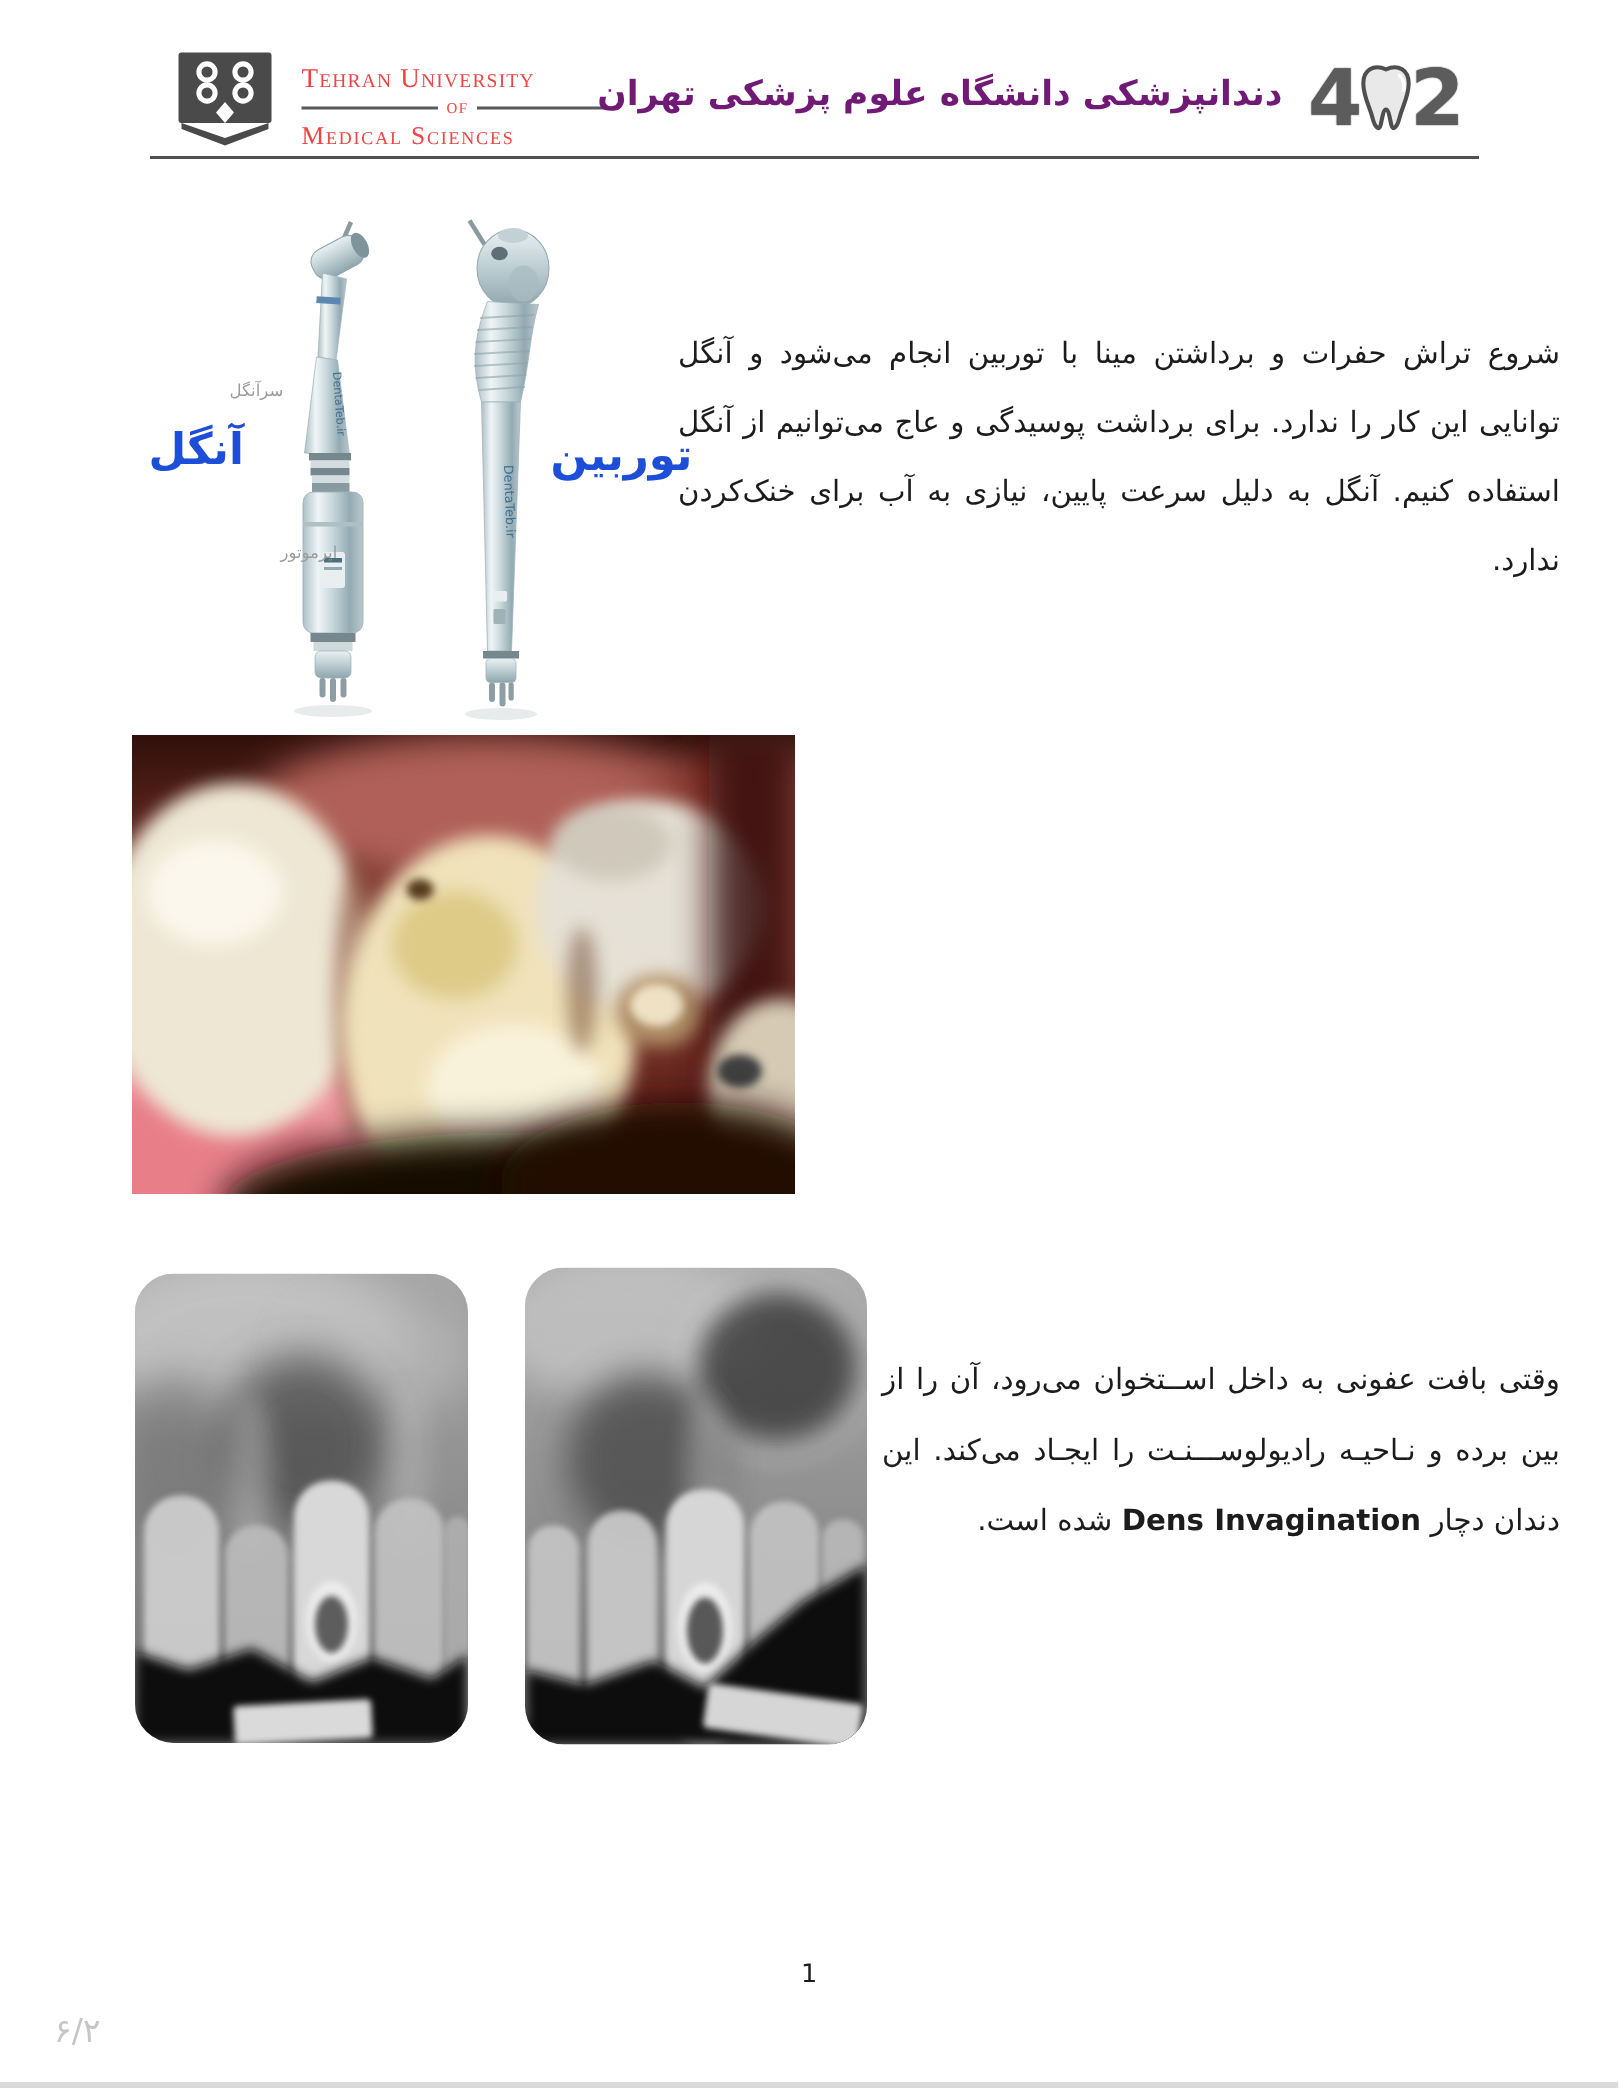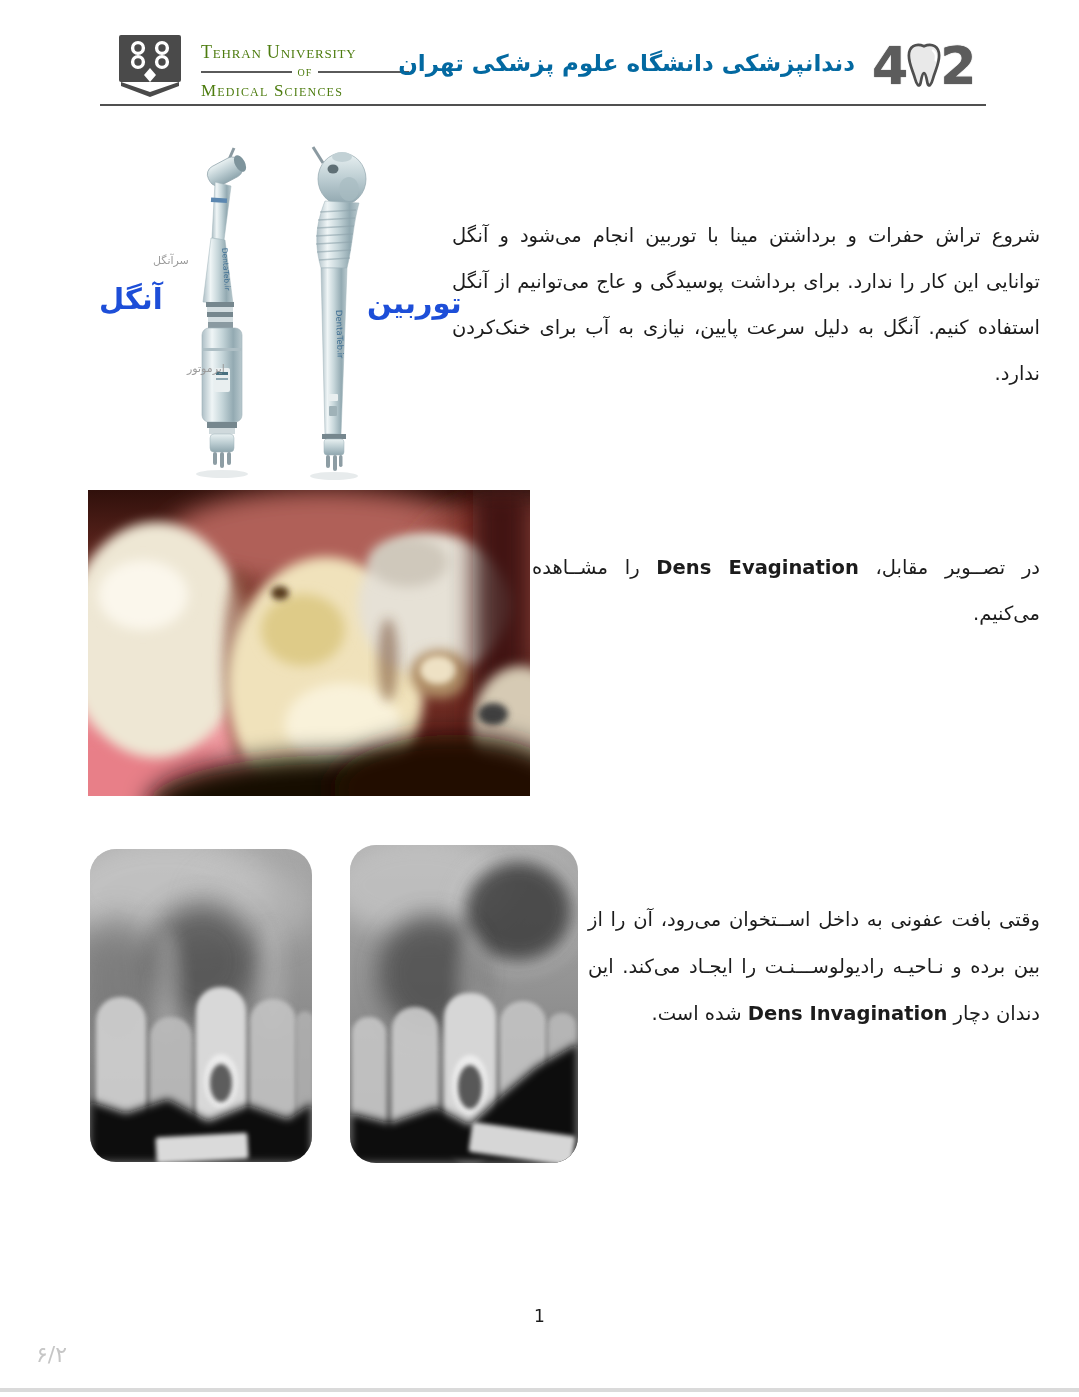--- a/index.html
+++ b/index.html
@@ -2,29 +2,29 @@
 <html><head>
 <meta charset="utf-8">
 <style>
   html,body{margin:0;padding:0;background:#ffffff;}
   .page{position:relative;width:1079px;height:1397px;background:#ffffff;overflow:hidden;
         font-family:"DejaVu Sans",sans-serif;}
 
   
   .header-rule{position:absolute;left:100px;top:104px;width:886px;height:2px;background:#505050;}
   .emblem{position:absolute;left:111px;top:34px;width:78px;height:66px;}
-  .univ{position:absolute;left:201px;top:42px;width:208px;color:#4d7c0f;
+  .univ{position:absolute;left:201px;top:42px;width:208px;color:#ef4444;
         font-family:"Liberation Serif",serif;font-variant:small-caps;}
   .univ .l1{font-size:18px;letter-spacing:.8px;white-space:nowrap;}
   .univ .ofrow{display:flex;align-items:center;gap:6px;margin:1px 0;}
   .univ .ofrow .rule{flex:1;height:2px;background:#5a5a5a;}
   .univ .ofrow .of{font-size:14px;letter-spacing:1px;}
   .univ .l2{font-size:17px;letter-spacing:1.2px;white-space:nowrap;}
   .fa-title{position:absolute;right:224px;top:50px;width:360px;direction:rtl;text-align:left;
-            font-size:23px;font-weight:bold;color:#0369a1;white-space:nowrap;}
+            font-size:23px;font-weight:bold;color:#701a75;white-space:nowrap;}
   .badge402{position:absolute;left:872px;top:34px;height:64px;display:flex;align-items:center;}
   .badge402 .digit{font-size:52px;font-weight:800;color:#5c5c5c;line-height:60px;
                    text-shadow:0 0 1px #444;}
   .badge402 svg{margin:0 -3px;}
 
   
   .fig-hand{position:absolute;left:95px;top:142px;width:350px;height:340px;}
   .fig-hand .big-label{position:absolute;font-weight:bold;color:#1d4ed8;font-size:29px;direction:rtl;}
   .fig-hand .small-label{position:absolute;color:#9b9b9b;font-size:11px;font-weight:normal;direction:rtl;}
   .lbl-angle{left:4px;top:140px;}
@@ -212,21 +212,20 @@
       <ellipse cx="352" cy="184" rx="30" ry="24" fill="#b19068" filter="url(#pb6)"></ellipse>
       <ellipse cx="350" cy="180" rx="18" ry="14" fill="#eee1c4" filter="url(#pb3)"></ellipse>
       <rect x="385" y="0" width="57" height="306" fill="#35110a" opacity="0.85" filter="url(#pb12)"></rect>
       <ellipse cx="432" cy="238" rx="48" ry="62" fill="#d6cab4" filter="url(#pb6)"></ellipse>
       <ellipse cx="405" cy="224" rx="15" ry="11" fill="#3f3f41" filter="url(#pb3)"></ellipse>
       <ellipse cx="250" cy="315" rx="190" ry="50" fill="#180a04" filter="url(#pb12)"></ellipse>
       <ellipse cx="365" cy="300" rx="120" ry="55" fill="#240e06" filter="url(#pb12)"></ellipse>
     </svg>
   </div>
 
-  <p class="para p2"><span>در تصــویر مقابل، </span><b>Dens Evagination</b><span> را مشــاهده می‌کنیم.</span></p>
 
   <div class="fig-xrays">
     <div class="xray xray1">
       <svg width="222" height="313" viewBox="0 0 222 313">
         <defs>
           <linearGradient id="xg1" x1="0" y1="0" x2="0" y2="1">
             <stop offset="0" stop-color="#a6a6a6"></stop>
               <stop offset="0.5" stop-color="#8e8e8e"></stop>
             <stop offset="1" stop-color="#6f6f6f"></stop>
           </linearGradient>

